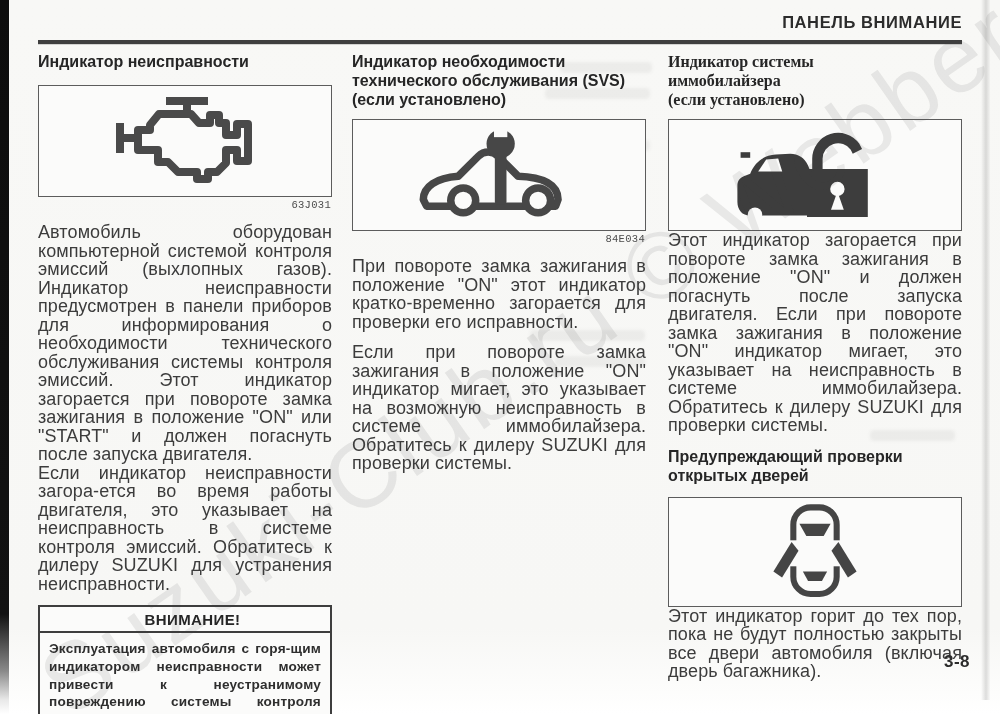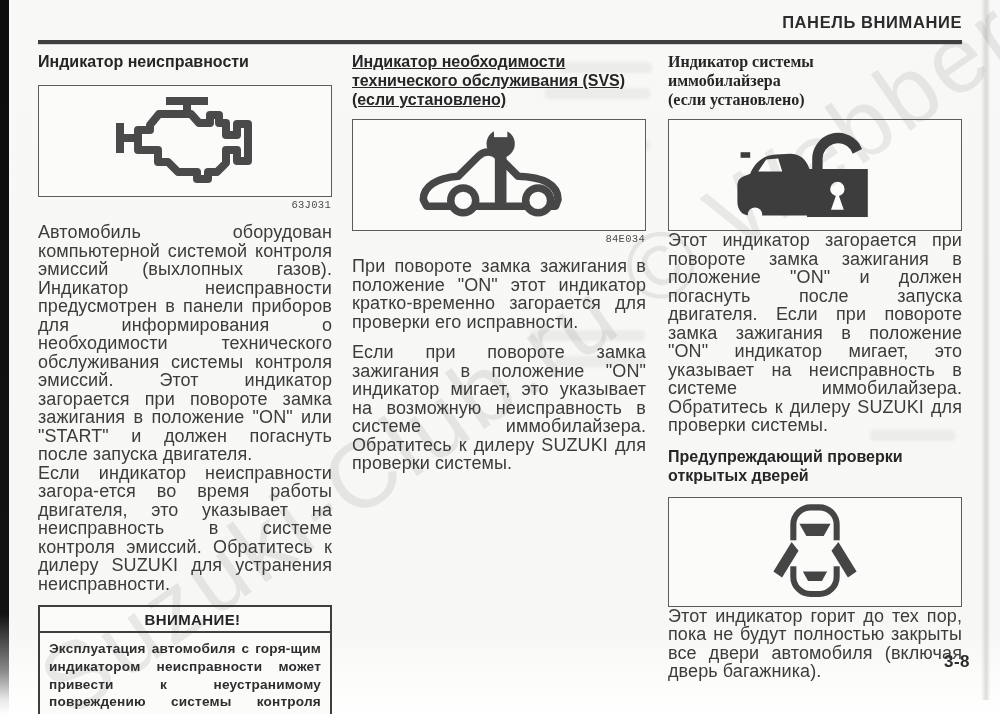--- a/index.html
+++ b/index.html
@@ -105,21 +105,21 @@
     <p class="body-text tight">Автомобиль оборудован компьютерной системой контроля эмиссий (выхлопных газов). Индикатор неисправности предусмотрен в панели приборов для информирования о необходимости технического обслуживания системы контроля эмиссий. Этот индикатор загорается при повороте замка зажигания в положение "ON" или "START" и должен погаснуть после запуска двигателя.</p>
     <p class="body-text tight">Если индикатор неисправности загора-ется во время работы двигателя, это указывает на неисправность в системе контроля эмиссий. Обратитесь к дилеру SUZUKI для устранения неисправности.</p>
 
     <div class="warning-box">
       <div class="warning-title">ВНИМАНИЕ!</div>
       <div class="warning-body">Эксплуатация автомобиля с горя-щим индикатором неисправности может привести к неустранимому повреждению системы контроля эмиссий; кроме того при этом возможен рост расхода топлива и ухудшение динамических харак-теристик автомобиля.</div>
     </div>
   </div>
 
   <div class="col col-2">
-    <div class="sec-heading" style="margin-bottom:10px;text-decoration:underline;">
+    <div class="sec-heading" style="margin-bottom:10px;">
       <div>Индикатор необходимости</div>
       <div>технического обслуживания (SVS)</div>
       <div>(если установлено)</div>
     </div>
 
     <div class="figure-box">
       <svg width="200" height="104" viewBox="0 0 210 125">
         <path d="M14,92 c0,-16 16,-26 42,-28 l24,-24 c7,-7 17,-7 24,0 l24,24 c30,1 48,10 48,28 l-3,8 H18 z" fill="none" stroke="#474747" stroke-width="9" stroke-linejoin="round" stroke-linecap="round"></path>
         <circle cx="62" cy="93" r="15" fill="#fbfbfa" stroke="#474747" stroke-width="9"></circle>
         <circle cx="152" cy="93" r="15" fill="#fbfbfa" stroke="#474747" stroke-width="9"></circle>

